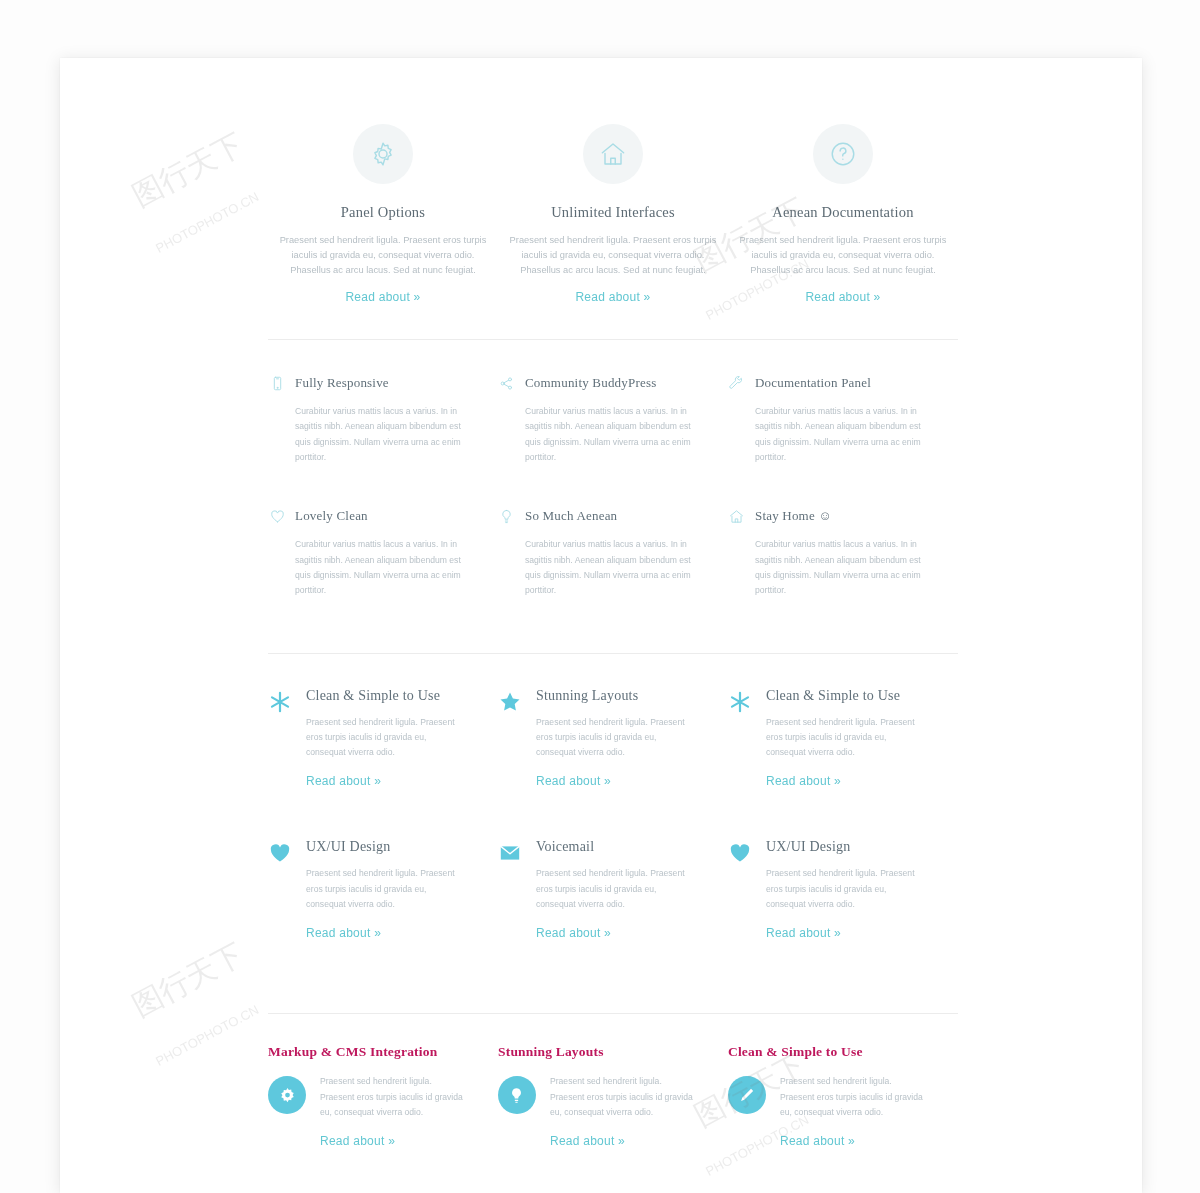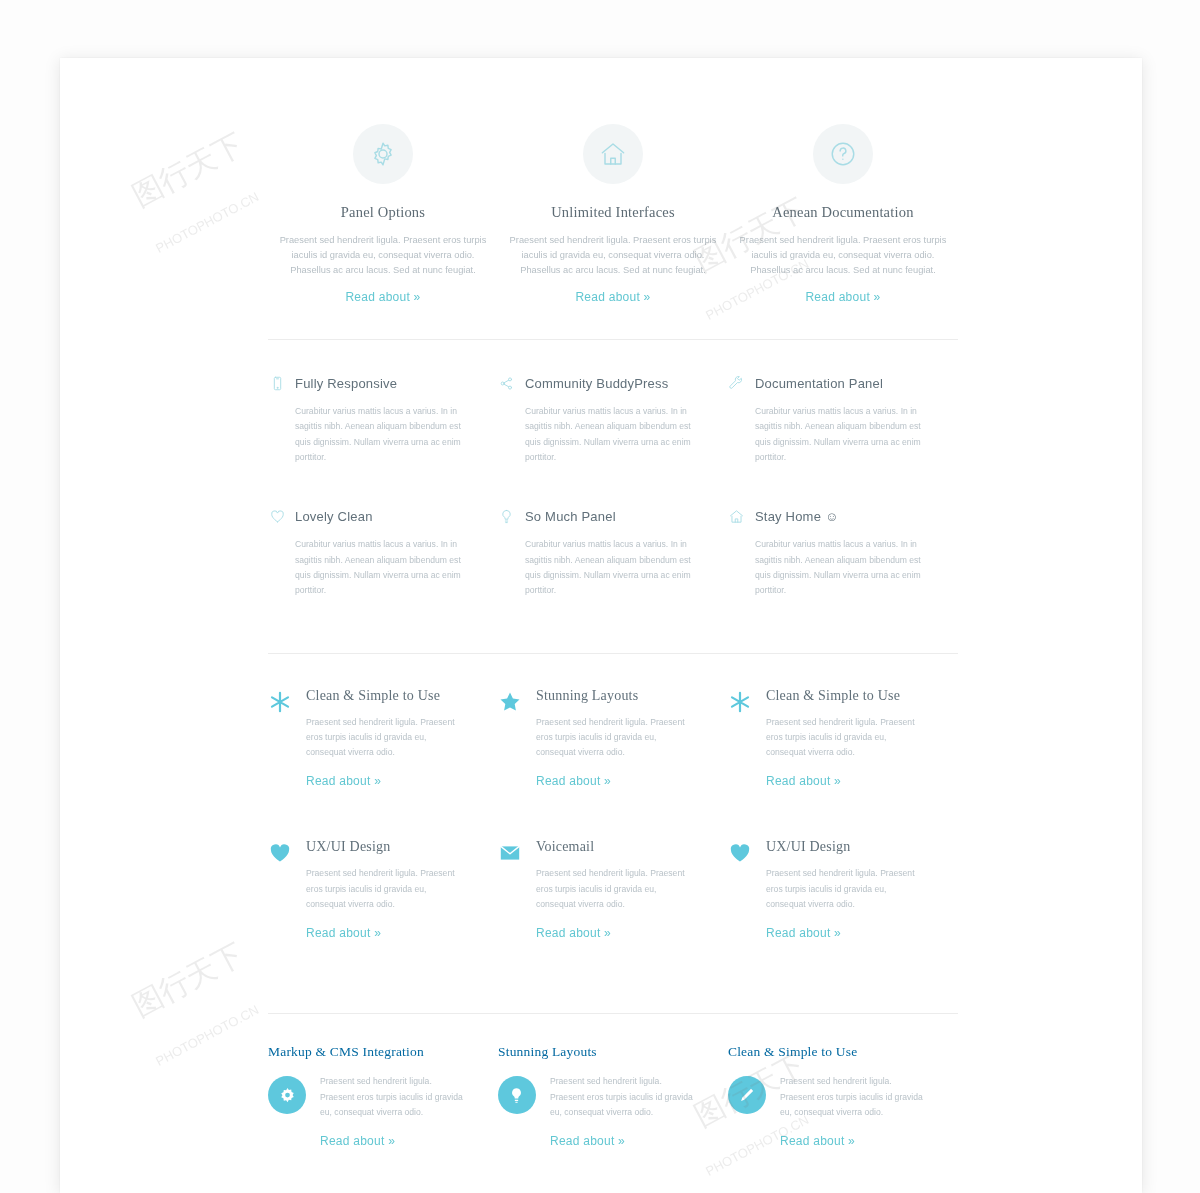--- a/index.html
+++ b/index.html
@@ -57,21 +57,21 @@
   }
 
   
   .s2 { padding-top: 34px; padding-bottom: 12px; }
   .s2 .col { padding-right: 26px; }
   .s2 .blk { margin-bottom: 42px; }
   .ihead { display: flex; align-items: center; gap: 9px; margin-bottom: 12px; }
   .ihead .ico { width: 18px; height: 18px; display: flex; align-items: center; justify-content: center; flex: 0 0 18px; }
   .ihead .ico svg { width: 17px; height: 17px; }
   .ihead h4 {
-    font-family: Liberation Sans, sans-serif;
+    font-family: Liberation Serif, serif;
     font-size: 13px; font-weight: 400; color: #61707a; letter-spacing: .2px;
   }
   .s2 p { font-size: 8.6px; line-height: 1.78; color: #b9c2c8; padding-left: 27px; }
 
   
   .s3 { padding-top: 34px; padding-bottom: 22px; }
   .s3 .col { padding-right: 34px; }
   .s3 .blk { margin-bottom: 50px; display: flex; gap: 14px; }
   .s3 .icoBig { flex: 0 0 24px; width: 24px; height: 24px; padding-top: 2px; }
   .s3 .icoBig svg { width: 24px; height: 24px; }
@@ -81,21 +81,21 @@
     margin-bottom: 11px; letter-spacing: .2px;
   }
   .s3 p { font-size: 8.6px; line-height: 1.78; color: #b9c2c8; margin-bottom: 11px; }
 
   
   .s4 { padding-top: 30px; padding-bottom: 22px; }
   .s4 .col { padding-right: 30px; }
   .s4 .blk { margin-bottom: 48px; }
   .s4 h4 {
     font-family: "Liberation Serif", serif;
-    font-size: 13.5px; font-weight: 400; color: #0369a1;
+    font-size: 13.5px; font-weight: 700; color: #be185d;
     margin-bottom: 14px; letter-spacing: .2px;
   }
   .s4 .body { display: flex; gap: 14px; }
   .circle-fill {
     flex: 0 0 38px; width: 38px; height: 38px; border-radius: 50%;
     background: #5ec8dd; display: flex; align-items: center; justify-content: center;
     margin-top: 2px;
   }
   .circle-fill svg { width: 19px; height: 19px; }
   .s4 p { font-size: 8.6px; line-height: 1.78; color: #b9c2c8; margin-bottom: 11px; }
@@ -220,21 +220,21 @@
     </div>
     <div class="col">
       <div class="blk">
         <div class="ihead">
           <span class="ico">
                     <svg viewBox="0 0 24 24" fill="none" stroke="#a8dce5" stroke-width="1.3" stroke-linecap="round" stroke-linejoin="round">
                       <path d="M12 3.4a5.2 5.2 0 0 0-3 9.5c.6.5.9 1.1.9 1.8v1.1h4.2v-1.1c0-.7.3-1.3.9-1.8A5.2 5.2 0 0 0 12 3.4z"></path>
                       <path d="M10.3 18.4h3.4M10.9 20.6h2.2"></path>
                     </svg>
                   </span>
-          <h4>So Much Panel</h4>
+          <h4>So Much Aenean</h4>
         </div>
         <p>Curabitur varius mattis lacus a varius. In in sagittis nibh. Aenean aliquam bibendum est quis dignissim. Nullam viverra urna ac enim porttitor.</p>
       </div>
     </div>
     <div class="col">
       <div class="blk">
         <div class="ihead">
           <span class="ico">
                     <svg viewBox="0 0 24 24" fill="none" stroke="#a8dce5" stroke-width="1.3" stroke-linecap="round" stroke-linejoin="round">
                       <path d="M3.5 11L12 4l8.5 7"></path>

